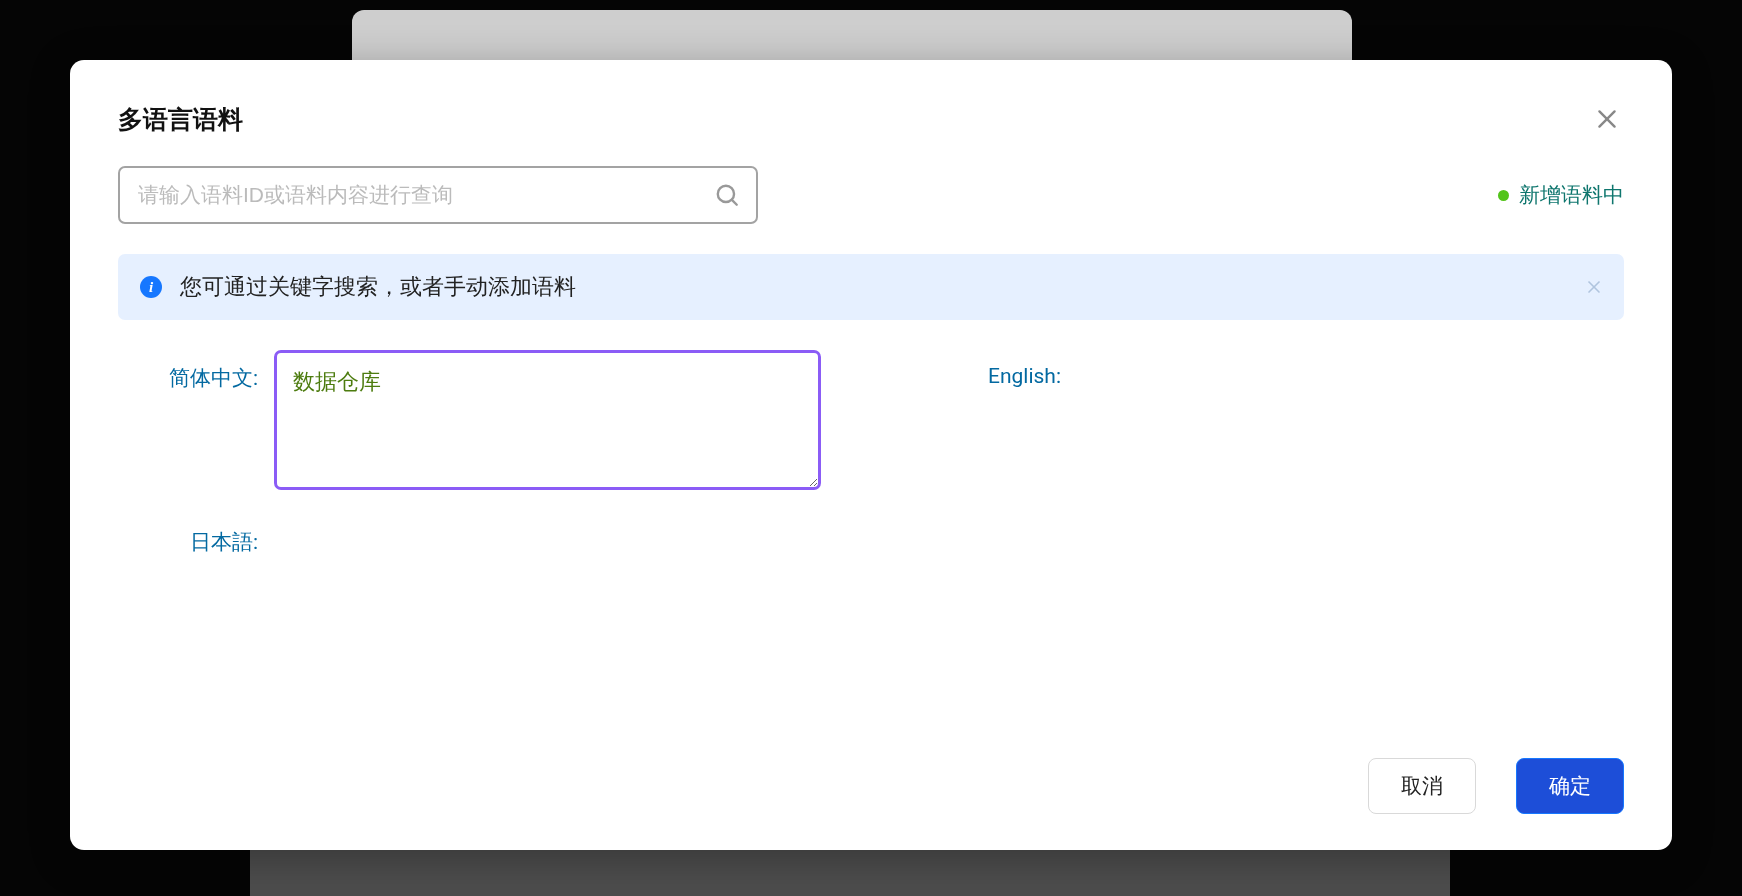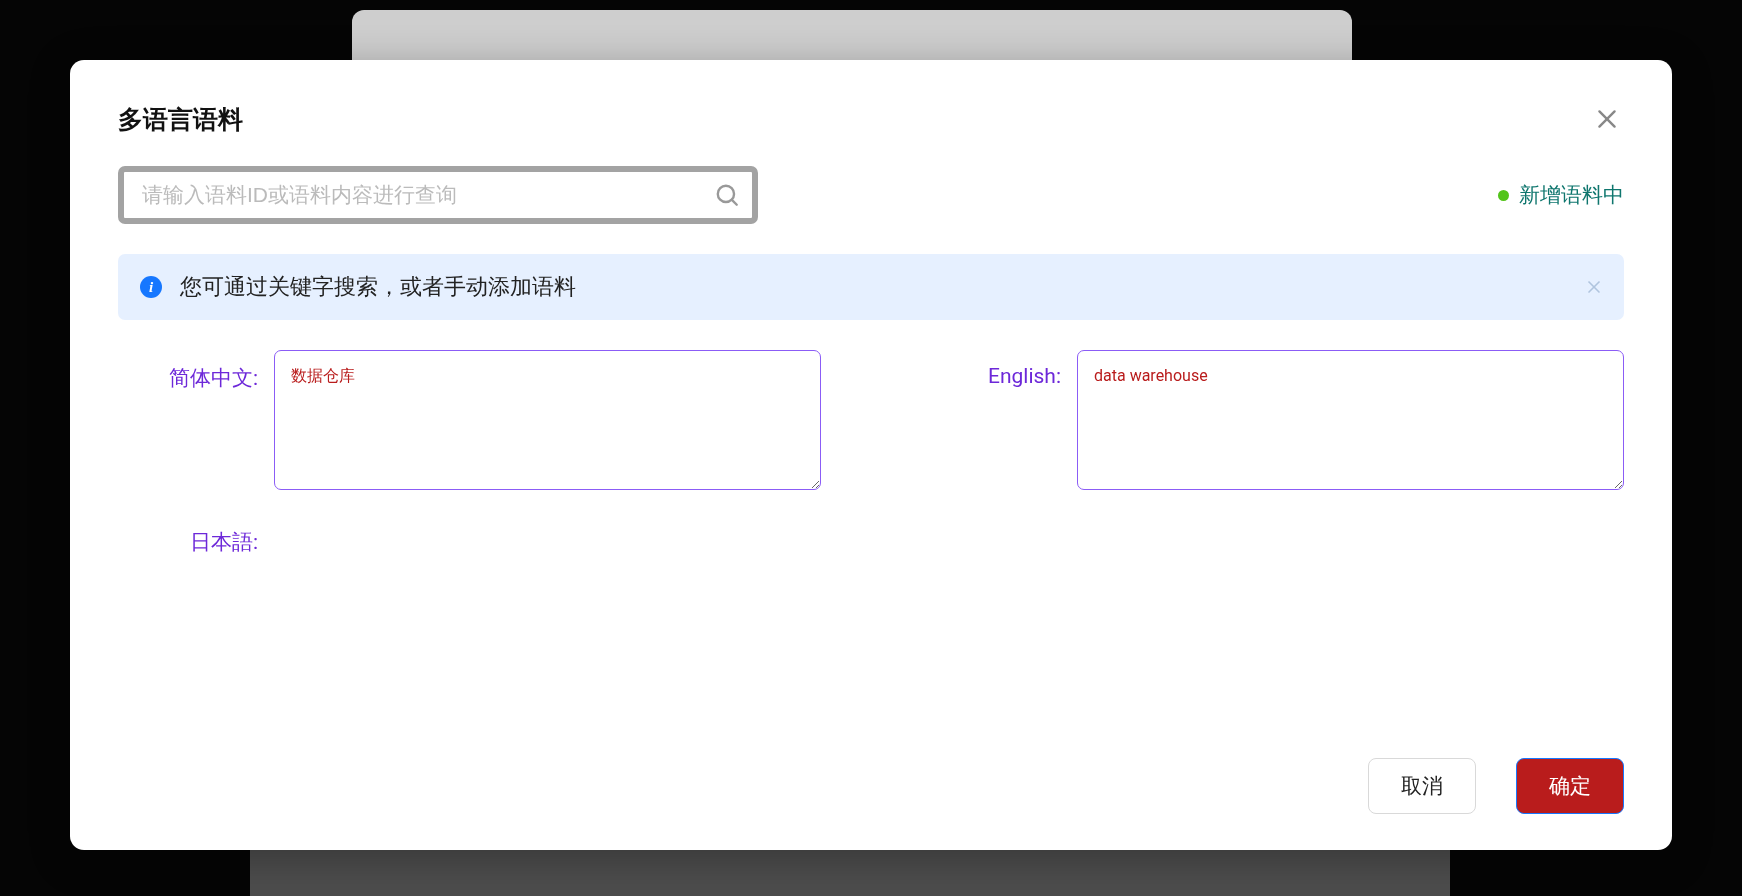--- a/index.html
+++ b/index.html
@@ -89,21 +89,21 @@
       align-items: center;
       margin-bottom: 30px;
     }
     .search-wrapper {
       position: relative;
       width: 640px;
     }
     .search-input {
       width: 100%;
       height: 58px;
-      border: 6px solid #a3a3a3;
+      border: 2px solid #a3a3a3;
       border-radius: 7px;
       padding: 0 56px 0 18px;
       font-size: 21px;
       color: #333;
       outline: none;
     }
     .search-input::placeholder {
       color: #bbb;
     }
     .search-icon {
@@ -182,32 +182,32 @@
     }
     .form-field {
       display: flex;
       align-items: flex-start;
       gap: 16px;
     }
     .field-label {
       width: 140px;
       text-align: right;
       font-size: 21px;
-      color: #6d28d9;
+      color: #0369a1;
       padding-top: 14px;
       flex-shrink: 0;
     }
     .field-textarea {
       flex: 1;
       height: 140px;
-      border: 1px solid #8b5cf6;
+      border: 3px solid #8b5cf6;
       border-radius: 7px;
       padding: 14px 16px;
-      font-size: 16px;
-      color: #b91c1c;
+      font-size: 22px;
+      color: #4d7c0f;
       font-family: inherit;
       resize: both;
       outline: none;
       line-height: 1.4;
     }
     .modal-footer {
       margin-top: auto;
       display: flex;
       justify-content: flex-end;
       gap: 16px;
@@ -223,21 +223,21 @@
       justify-content: center;
       border: 1px solid transparent;
       margin-left: 24px;
     }
     .btn-default {
       background: #fff;
       border-color: #d9d9d9;
       color: #222;
     }
     .btn-primary {
-      background: #b91c1c;
+      background: #1d4ed8;
       color: #fff;
       border-color: #1677ff;
       text-align: right;
     }
   </style>
 </head>
 <body>
 
 <div class="backdrop-overlay"></div>
 
@@ -288,21 +288,20 @@
 
   <div class="form-grid">
 
     <div class="form-field">
       <div class="field-label">简体中文:</div>
       <textarea class="field-textarea" style="">数据仓库</textarea>
     </div>
 
     <div class="form-field">
       <div class="field-label">English:</div>
-      <textarea class="field-textarea" style="">data warehouse</textarea>
     </div>
 
     <div class="form-field">
       <div class="field-label">日本語:</div>
     </div>
 
     <div></div>
 
   </div>
 

